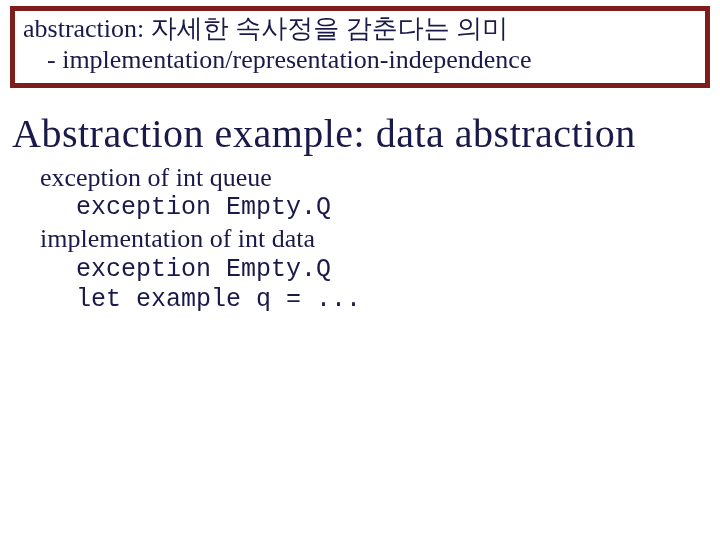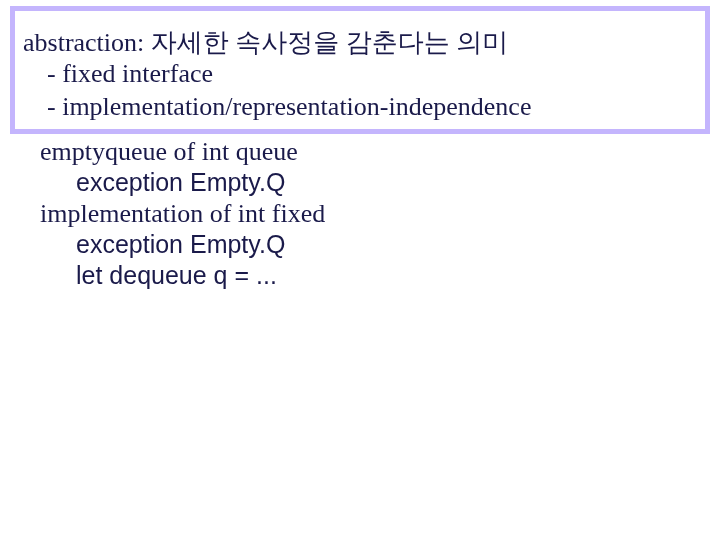--- a/index.html
+++ b/index.html
@@ -9,23 +9,23 @@
     height: 540px;
     background: #ffffff;
     font-family: "Comic Sans MS", "Segoe Script", cursive;
     color: #1a1a4a;
     overflow: hidden;
   }
   .page {
     padding: 6px 10px 0 10px;
   }
   .box {
-    border: 5px solid #c4b5fd;
-    padding: 16px 8px 6px 8px;
-    margin-bottom: 2px;
+    border: 5px solid #7f1d1d;
+    padding: 2px 8px 6px 8px;
+    margin-bottom: 24px;
   }
   .box-line1 {
     font-size: 26px;
     line-height: 1.2;
   }
   .box-sub {
     font-size: 26px;
     line-height: 1.25;
     padding-left: 24px;
   }
@@ -36,43 +36,43 @@
     letter-spacing: 0.5px;
   }
   .code-section {
     padding-left: 30px;
   }
   .sect-head {
     font-size: 26px;
     line-height: 1.2;
   }
   .code {
-    font-family: Liberation Sans, sans-serif;
+    font-family: Liberation Mono, monospace;
     font-size: 25px;
     line-height: 1.22;
     padding-left: 36px;
     color: #1a1a4a;
   }
 </style>
 </head>
 <body>
 
 <div class="page">
 
   <div class="box">
     <div class="box-line1">abstraction: 자세한 속사정을 감춘다는 의미</div>
-    <div class="box-sub">- fixed interface</div>
     <div class="box-sub">- implementation/representation-independence</div>
   </div>
 
+  <div class="title">Abstraction example: data abstraction</div>
 
   <div class="code-section">
-    <div class="sect-head">emptyqueue of int queue</div>
+    <div class="sect-head">exception of int queue</div>
     <div class="code">exception Empty.Q</div>
   </div>
 
   <div class="code-section">
-    <div class="sect-head">implementation of int fixed</div>
+    <div class="sect-head">implementation of int data</div>
     <div class="code">exception Empty.Q</div>
-    <div class="code">let dequeue q = ...</div>
+    <div class="code">let example q = ...</div>
   </div>
 
 </div>
 
 </body></html>

